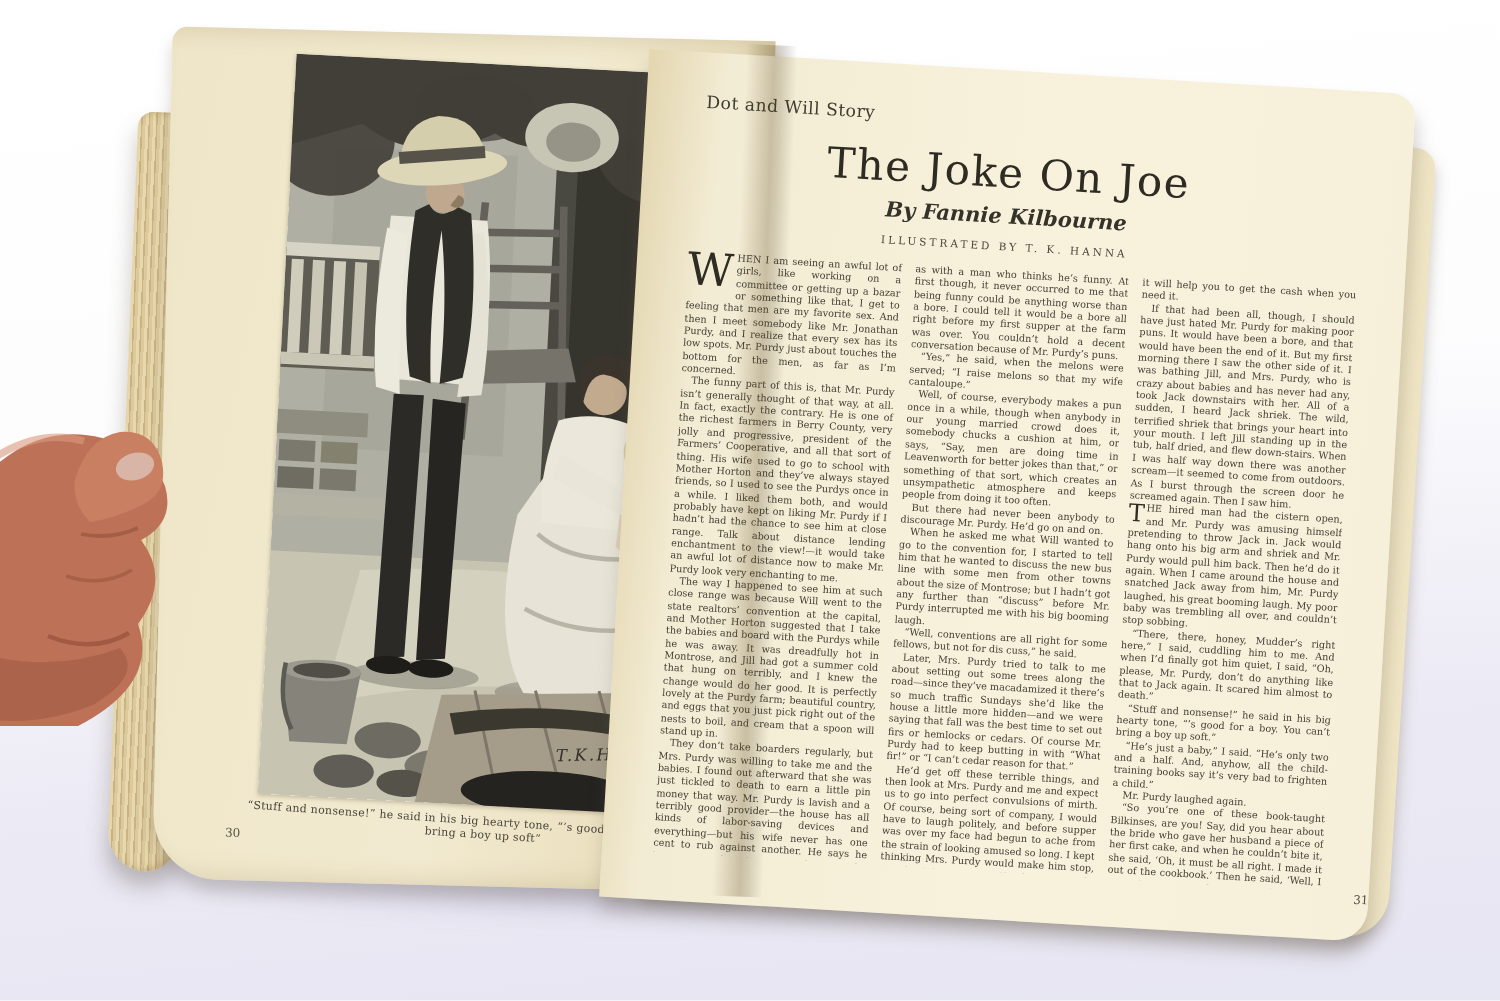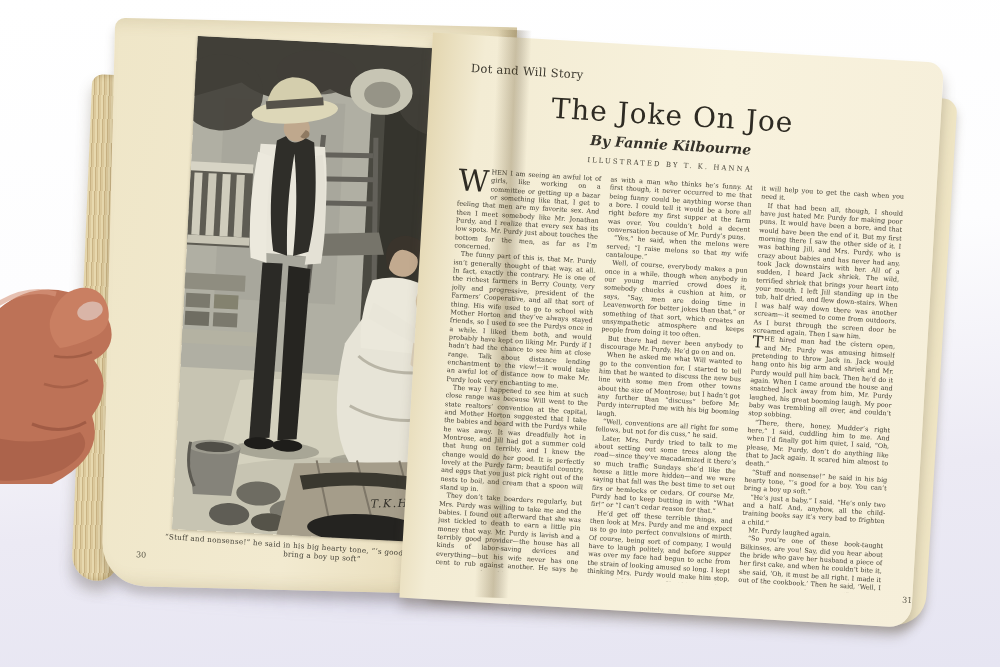--- a/index.html
+++ b/index.html
@@ -50,21 +50,21 @@
   
   .illus-frame{position:absolute;left:76px;top:20px;width:280px;height:494px;transform:rotate(1.6deg);
     box-shadow:0 1px 3px rgba(80,70,50,.3);}
   .illus-frame svg{display:block;width:100%;height:100%;}
   .caption{
     position:absolute;left:60px;top:520px;width:320px;
     font-size:7.3px;color:#47443a;letter-spacing:.2px;text-align:center;
     transform:rotate(2.6deg);line-height:9px;
   }
   .pageno{position:absolute;font-size:8px;color:#575446;}
-  .pageno-left{left:34px;top:532px;}
+  .pageno-left{left:48px;top:532px;}
   .pageno-right{left:468px;top:508px;}
   
   .rp-inner{position:absolute;left:34px;top:26px;width:440px;height:520px;}
   .kicker{font-size:11.5px;color:#3d3a30;letter-spacing:.3px;position:absolute;left:6px;top:0;}
   .title{position:absolute;left:0;top:26px;width:420px;text-align:center;
     font-size:28px;color:#2e2b23;letter-spacing:1px;font-weight:400;}
   .byline{position:absolute;left:0;top:64px;width:420px;text-align:center;
     font-size:14px;font-style:italic;font-weight:700;color:#35322a;}
   .credit{position:absolute;left:0;top:88px;width:420px;text-align:center;
     font-size:7px;letter-spacing:2px;color:#4a473c;}

